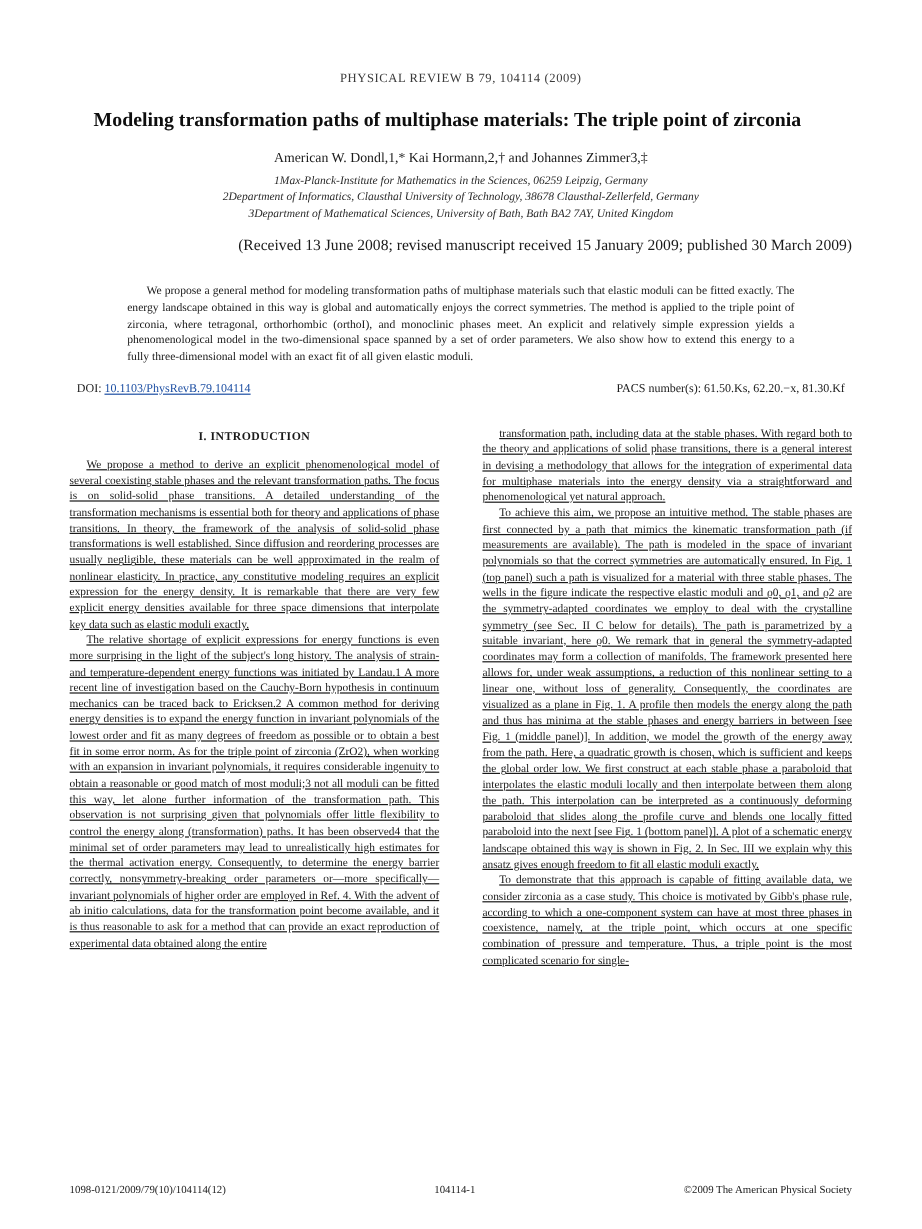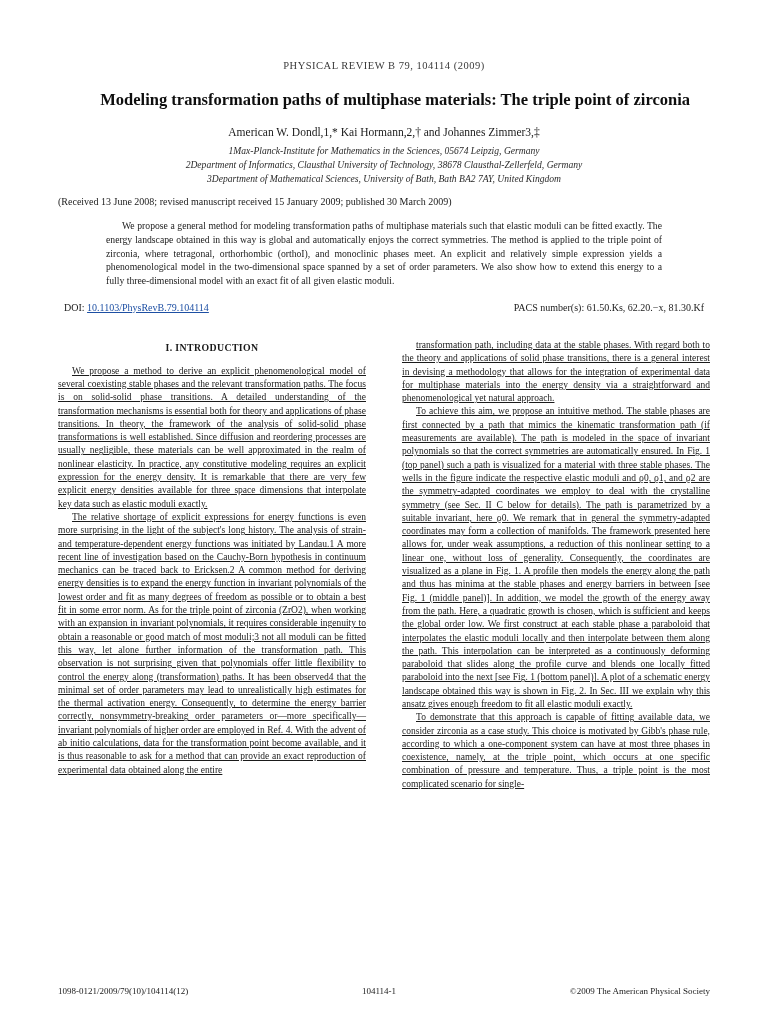--- a/index.html
+++ b/index.html
@@ -31,45 +31,45 @@
   }
   .journal-header {
     text-align: center;
     font-size: 10.5px;
     letter-spacing: 0.5px;
     color: #3a3a3a;
     font-variant: small-caps;
     margin-bottom: 18px;
   }
   .title {
-    text-align: right;
+    text-align: left;
     font-size: 16.5px;
     font-weight: bold;
     line-height: 1.3;
     margin: 0 20px 16px 20px;
     color: #0e0e0e;
   }
   .authors {
     text-align: center;
     font-size: 11.5px;
     margin-bottom: 6px;
     color: #1a1a1a;
   }
   .affil {
     text-align: center;
     font-size: 9.6px;
     font-style: italic;
     line-height: 1.45;
     color: #2a2a2a;
   }
   .received {
-    text-align: left;
-    font-size: 10px;
+    text-align: right;
+    font-size: 13px;
     margin-top: 10px;
-    margin-bottom: 12px;
+    margin-bottom: 24px;
     color: #1a1a1a;
   }
   .abstract {
     font-size: 9.7px;
     line-height: 1.42;
     text-align: justify;
     margin: 0 48px 14px 48px;
     text-indent: 16px;
     color: #1a1a1a;
   }
@@ -130,21 +130,21 @@
 
 <div class="page">
   <div class="content">
 
     <div class="journal-header">PHYSICAL REVIEW B 79, 104114 (2009)</div>
 
     <div class="title">Modeling transformation paths of multiphase materials: The triple point of zirconia</div>
 
     <div class="authors">American W. Dondl,1,* Kai Hormann,2,† and Johannes Zimmer3,‡</div>
 
-    <div class="affil">1Max-Planck-Institute for Mathematics in the Sciences, 05674 Leipzig, Germany</div>
+    <div class="affil">1Max-Planck-Institute for Mathematics in the Sciences, 06259 Leipzig, Germany</div>
     <div class="affil">2Department of Informatics, Clausthal University of Technology, 38678 Clausthal-Zellerfeld, Germany</div>
     <div class="affil">3Department of Mathematical Sciences, University of Bath, Bath BA2 7AY, United Kingdom</div>
 
     <div class="received">(Received 13 June 2008; revised manuscript received 15 January 2009; published 30 March 2009)</div>
 
     <div class="abstract">We propose a general method for modeling transformation paths of multiphase materials such that elastic moduli can be fitted exactly. The energy landscape obtained in this way is global and automatically enjoys the correct symmetries. The method is applied to the triple point of zirconia, where tetragonal, orthorhombic (orthoI), and monoclinic phases meet. An explicit and relatively simple expression yields a phenomenological model in the two-dimensional space spanned by a set of order parameters. We also show how to extend this energy to a fully three-dimensional model with an exact fit of all given elastic moduli.</div>
 
     <div class="doi-row">
       <div class="doi">
         <span>DOI:</span>

